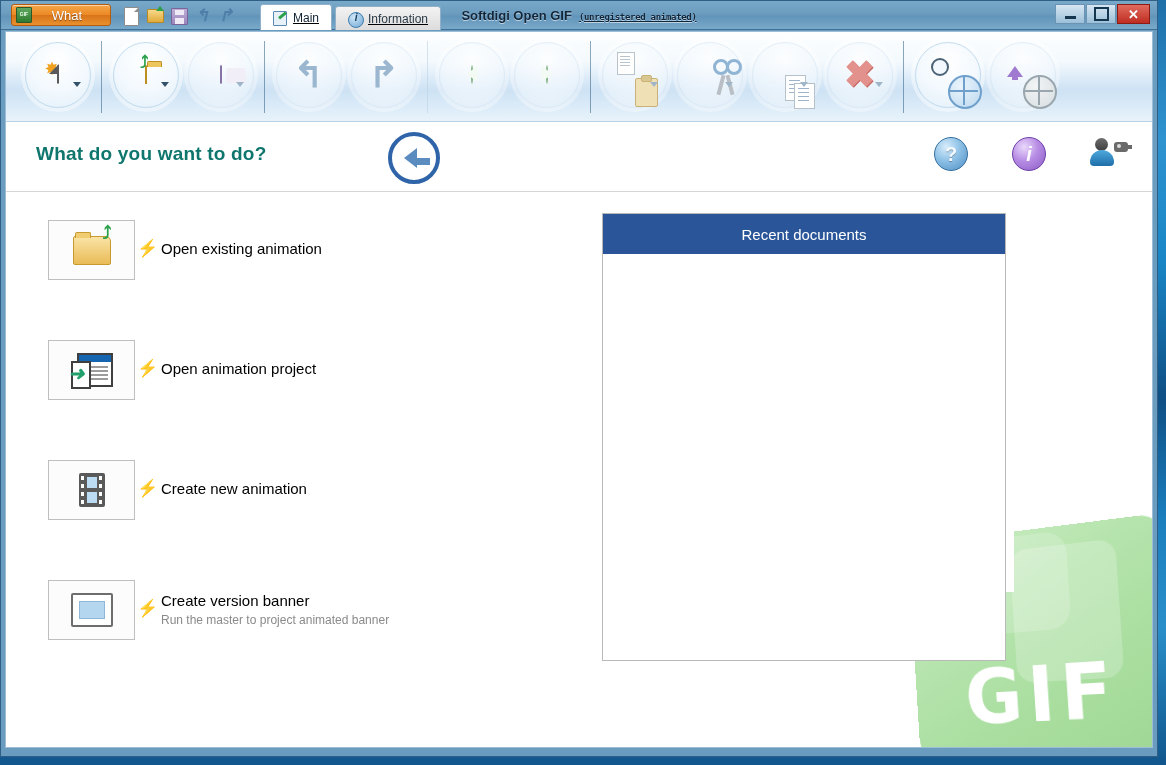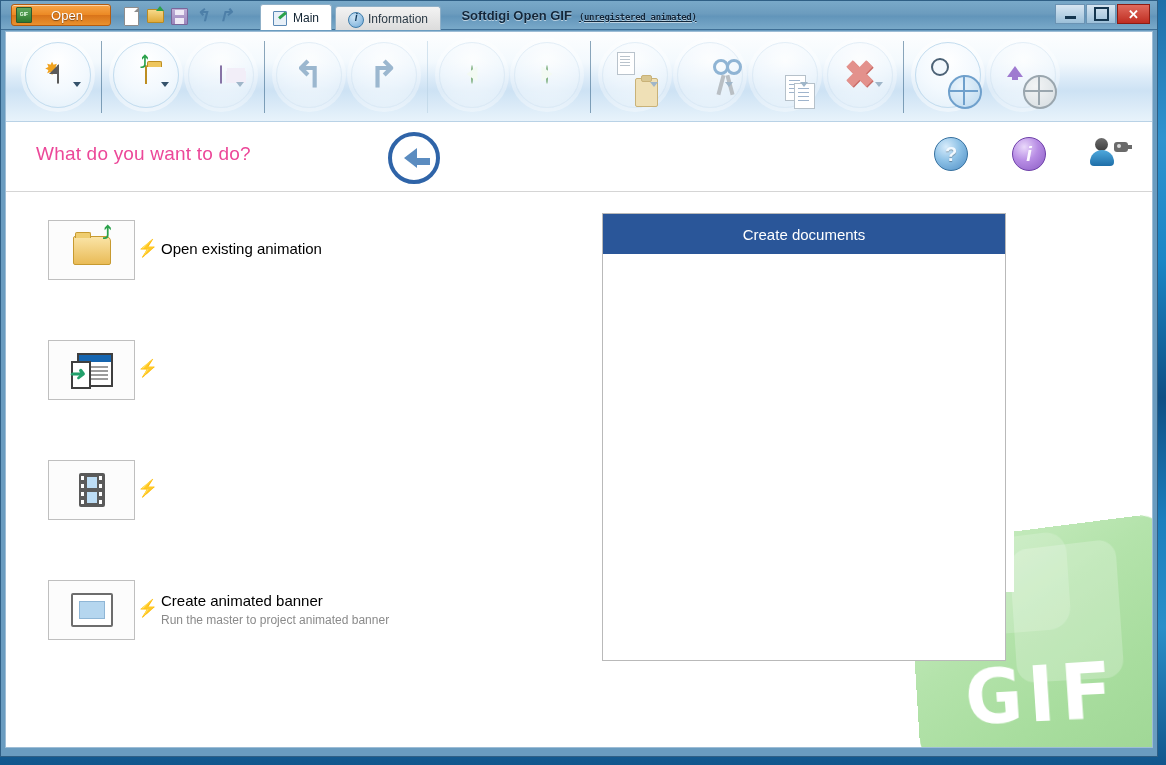--- a/index.html
+++ b/index.html
@@ -107,21 +107,21 @@
   }
   .ic-save:after{
     content:"";position:absolute;left:3px;bottom:0;width:9px;height:6px;background:#efeaf6;
   }
   .ic-undo,.ic-redo{
     position:absolute;left:0;top:1px;width:18px;height:17px;
     color:#4d7fa8;font-size:17px;line-height:17px;text-align:center;font-weight:bold;
   }
 
   
-  .tabs{position:absolute;left:259px;top:3px;height:26px;display:flex;align-items:flex-end;}
+  .tabs{position:absolute;left:259px;top:3px;height:26px;display:flex;align-items:flex-end;text-decoration:underline;}
   .tab{
     height:24px;display:flex;align-items:center;gap:5px;padding:0 12px;
     border:1px solid #8fb0c8;border-bottom:none;border-radius:3px 3px 0 0;
     font-size:12px;color:#1a3247;box-sizing:border-box;cursor:pointer;
   }
   .tab.active{background:#ffffff;height:26px;border-color:#8fb0c8;color:#102231;}
   .tab.inactive{
     background:linear-gradient(180deg,#f3f3f3,#dcdcdc);
     margin-left:3px;color:#2b3a46;
   }
@@ -238,21 +238,21 @@
   .g-globe.grey .gb:before,.g-globe.grey .gb:after{background:#9aa6ae;}
   .g-globe .up{position:absolute;right:0px;bottom:-2px;width:0;height:0;border-left:8px solid transparent;border-right:8px solid transparent;border-bottom:11px solid #9f7ad0;}
   .g-globe .upst{position:absolute;right:5px;bottom:-5px;width:6px;height:9px;background:#9f7ad0;}
 
   
   .content{position:absolute;left:0;top:91px;right:0;bottom:0;background:#ffffff;overflow:hidden;}
 
   .hdr{position:relative;height:68px;border-bottom:1px solid #d5d5d5;}
   .hdr h1{
     position:absolute;left:30px;top:20px;margin:0;
-    font-size:19px;font-weight:normal;color:#ec4899;letter-spacing:.2px;
+    font-size:19px;font-weight:bold;color:#0f766e;letter-spacing:.2px;
   }
   .back-btn{
     position:absolute;left:382px;top:9px;width:52px;height:52px;border-radius:50%;
     border:4px solid #2f64a8;background:#fff;cursor:pointer;box-sizing:border-box;
     display:flex;align-items:center;justify-content:center;
   }
   .back-btn .ar{
     width:0;height:0;border-top:10px solid transparent;border-bottom:10px solid transparent;
     border-right:13px solid #5b8cc0;position:relative;left:-4px;
   }
@@ -369,21 +369,21 @@
 
     <div class="titlebar">
 
       <div class="title-text">
         <span>Softdigi Open GIF</span>
         <span class="unreg">(unregistered animated)</span>
       </div>
 
       <div class="menu-btn">
         <span class="menu-glyph"></span>
-        <span class="menu-label">Open</span>
+        <span class="menu-label">What</span>
       </div>
 
       <div class="qa">
         <span class="qa-ico">
             <i class="ic-page"></i>
           </span>
         <span class="qa-ico">
             <i class="ic-openfold"></i>
           </span>
         <span class="qa-ico">
@@ -584,50 +584,56 @@
                 <span class="t-proj">
                   <i class="win">
                       <i class="bar"></i>
                       <i class="rows"></i>
                     </i>
                     <i class="pg"></i>
                     <i class="gr">➜</i>
                 </span>
               </div>
               <div class="bolt">⚡</div>
+              <div class="txt">
+                <div class="t1">Open animation project</div>
+              </div>
             </div>
 
             <div class="act">
               <div class="tile">
                 <span class="t-film">
                   <i class="pf"></i>
                     <i class="pf2"></i>
                     <i class="fr1"></i>
                     <i class="fr2"></i>
                 </span>
               </div>
               <div class="bolt">⚡</div>
+              <div class="txt">
+                <div class="t1">Create new animation</div>
+              </div>
             </div>
 
             <div class="act two">
               <div class="tile">
                 <span class="t-banner">
                     <i></i>
                   </span>
               </div>
               <div class="bolt">⚡</div>
               <div class="txt">
-                <div class="t1">Create animated banner</div>
+                <div class="t1">Create version banner</div>
                 <div class="t2">Run the master to project animated banner</div>
               </div>
             </div>
           </div>
 
           <div class="recent">
-            <div class="rhead">Create documents</div>
+            <div class="rhead">Recent documents</div>
             <div class="rlist"></div>
           </div>
 
         </div>
       </div>
     </div>
   </div>
 </div>
 
 </body></html>

